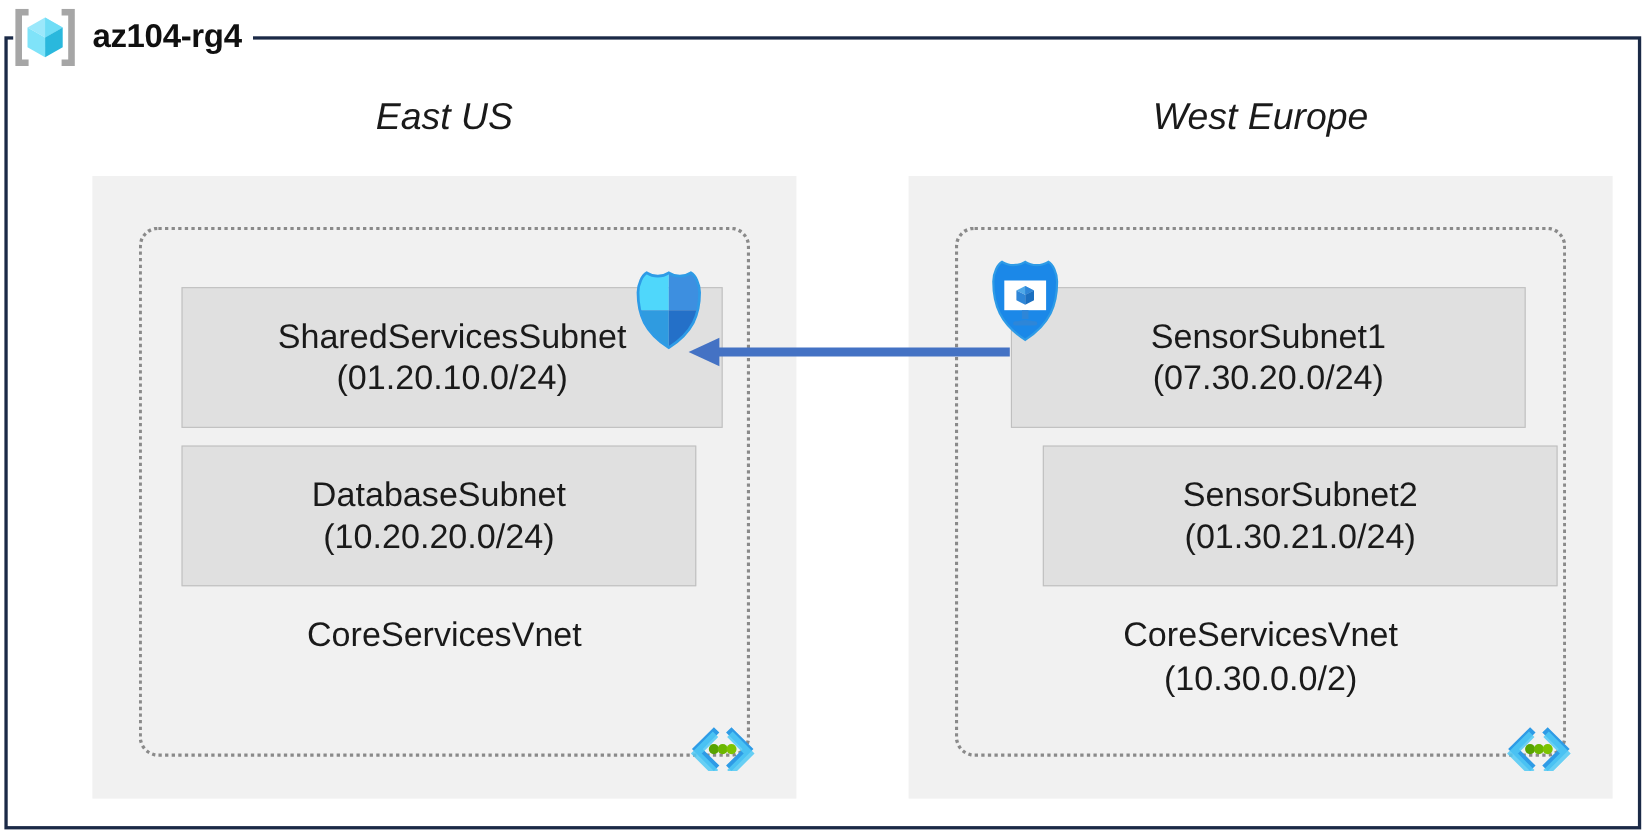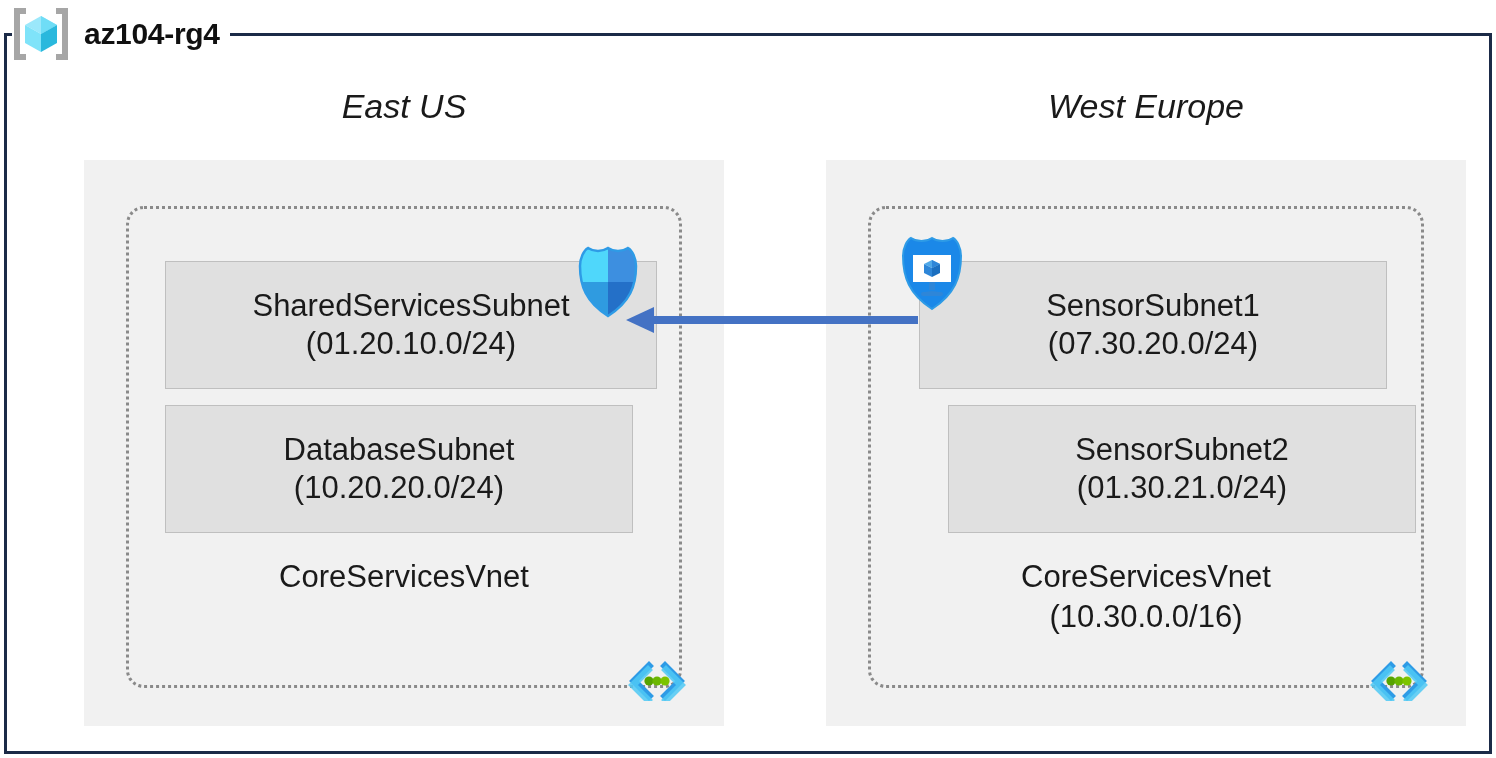--- a/index.html
+++ b/index.html
@@ -232,21 +232,21 @@
         <span class="subnet-name">SensorSubnet1</span>
         <span class="subnet-cidr">(07.30.20.0/24)</span>
       </div>
 
       <div class="subnet" style="left:48px; top:196px; width:468px; height:128px;margin-left:29px;">
         <span class="subnet-name">SensorSubnet2</span>
         <span class="subnet-cidr">(01.30.21.0/24)</span>
       </div>
 
       <div class="vnet-label" style="top:348px;">CoreServicesVnet</div>
-      <div class="vnet-label" style="top:388px;">(10.30.0.0/16)</div>
+      <div class="vnet-label" style="top:388px;">(10.30.0.0/2)</div>
 
       <span class="vnet-corner-icon" style="right:-8px; bottom:-16px;">
         <svg width="60" height="40" viewBox="0 0 60 40" xmlns="http://www.w3.org/2000/svg">
           <path d="M22 5 L7 20 L22 35" fill="none" stroke="#2E9BE6" stroke-width="7" stroke-linecap="square"></path>
           <path d="M22 5 L7 20 L22 35" fill="none" stroke="#4FC9F5" stroke-width="7" stroke-linecap="square" transform="translate(-1,4)" opacity="0.85"></path>
           <path d="M38 5 L53 20 L38 35" fill="none" stroke="#2E9BE6" stroke-width="7" stroke-linecap="square"></path>
           <path d="M38 5 L53 20 L38 35" fill="none" stroke="#4FC9F5" stroke-width="7" stroke-linecap="square" transform="translate(1,4)" opacity="0.85"></path>
           <circle cx="22" cy="20" r="4.6" fill="#57A300"></circle>
           <circle cx="30" cy="20" r="4.6" fill="#6BB700"></circle>
           <circle cx="38" cy="20" r="4.6" fill="#7CC400"></circle>

